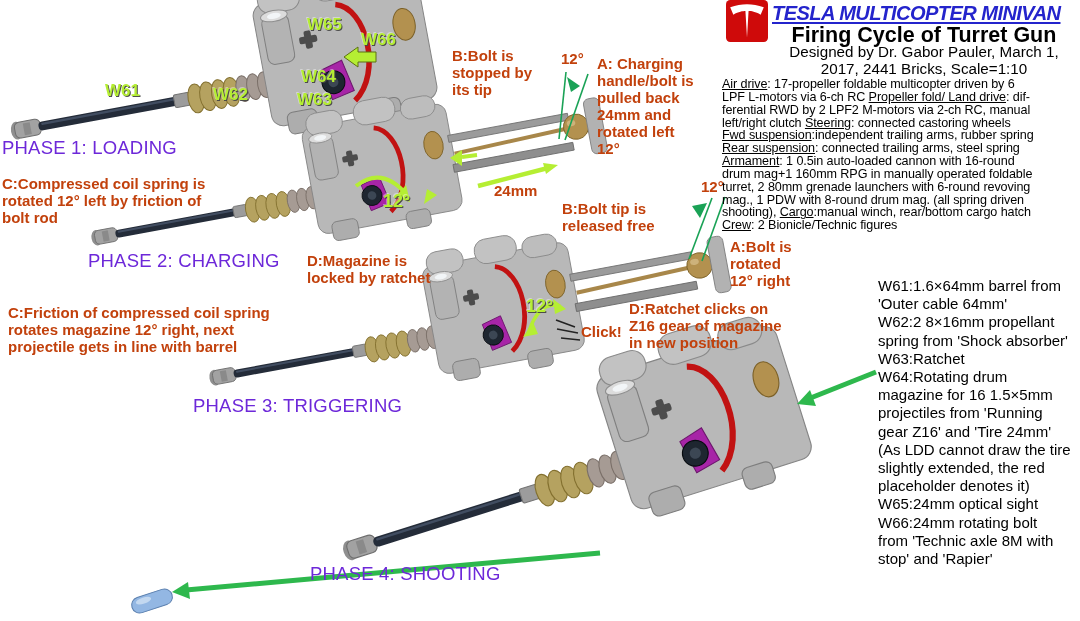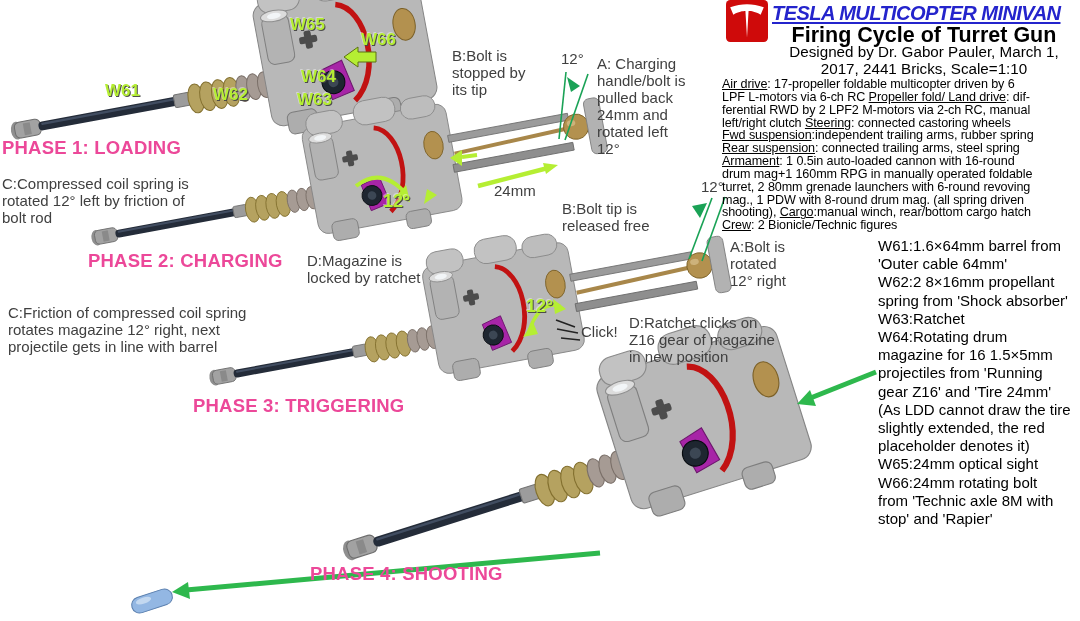--- a/index.html
+++ b/index.html
@@ -1,31 +1,31 @@
 <!DOCTYPE html>
 <html><head>
 <meta charset="utf-8">
 <style>
   html,body{margin:0;padding:0;background:#fff;}
   #canvas{position:relative;width:1080px;height:621px;background:#ffffff;overflow:hidden;
           font-family:"Liberation Sans",sans-serif;color:#000;}
   .abs{position:absolute;}
   svg{display:block;}
-  .ann{color:#404040;font-weight:normal;font-size:15px;line-height:17px;white-space:pre-line;}
+  .ann{color:#c2410c;font-weight:bold;font-size:15px;line-height:17px;white-space:pre-line;}
   .gy{color:#b5ee33;font-weight:bold;font-size:17px;line-height:1;
       text-shadow:1px 1px 0 rgba(70,70,70,.95),-1px -1px 0 rgba(255,255,255,.4);}
   .gy-big{font-size:18px;}
-  .phase{font-weight:bold;font-size:18.5px;color:#ec4899;letter-spacing:.2px;white-space:nowrap;}
+  .phase{font-weight:normal;font-size:18.5px;color:#6d28d9;letter-spacing:.2px;white-space:nowrap;}
   .brand{color:#2424cc;font-weight:bold;font-style:italic;font-size:20.5px;line-height:22px;
          letter-spacing:-.6px;text-decoration:underline;white-space:nowrap;transform:scaleX(.98);transform-origin:left;}
   .big-title{font-weight:bold;font-size:21.5px;line-height:22px;text-align:center;white-space:nowrap;}
   .designed{font-size:15.2px;line-height:16.5px;text-align:center;white-space:pre-line;}
   .specs{font-size:12.6px;line-height:12.85px;letter-spacing:-.1px;}
   .specs .u{text-decoration:underline;}
-  .legend{font-size:15px;line-height:18.2px;white-space:pre-line;}
+  .legend{font-size:15px;line-height:18.2px;white-space:pre-line;margin-top:40px;}
 </style>
 </head>
 <body>
 
 <div id="canvas">
 
   <svg class="abs" style="left:0;top:0" width="1080" height="621" viewBox="0 0 1080 621">
     <defs>
       <g id="gun-core">
         <ellipse cx="2" cy="0" rx="6" ry="9" fill="#8f8f8f"></ellipse>
@@ -144,21 +144,21 @@
 
   <div class="abs phase" style="left:2px;top:137px">PHASE 1: LOADING</div>
   <div class="abs phase" style="left:88px;top:250px">PHASE 2: CHARGING</div>
   <div class="abs phase" style="left:193px;top:395px">PHASE 3: TRIGGERING</div>
   <div class="abs phase" style="left:310px;top:563px">PHASE 4: SHOOTING</div>
 
   <div class="abs gy" style="left:105px;top:82px">W61</div>
   <div class="abs gy" style="left:213px;top:86px">W62</div>
   <div class="abs gy" style="left:297px;top:91px">W63</div>
   <div class="abs gy" style="left:301px;top:68px">W64</div>
-  <div class="abs gy" style="left:290px;top:16px">W65</div>
+  <div class="abs gy" style="left:307px;top:16px">W65</div>
   <div class="abs gy" style="left:361px;top:31px">W66</div>
 
   <div class="abs ann" style="left:452px;top:47px">B:Bolt is
 stopped by
 its tip</div>
   <div class="abs ann" style="left:561px;top:50px">12°</div>
   <div class="abs ann" style="left:597px;top:55px">A: Charging
 handle/bolt is
 pulled back
 24mm and
@@ -170,21 +170,21 @@
 bolt rod</div>
   <div class="abs ann" style="left:562px;top:200px">B:Bolt tip is
 released free</div>
   <div class="abs ann" style="left:307px;top:252px">D:Magazine is
 locked by ratchet</div>
   <div class="abs ann" style="left:701px;top:178px">12°</div>
   <div class="abs ann" style="left:730px;top:238px">A:Bolt is
 rotated
 12° right</div>
   <div class="abs ann" style="left:581px;top:323px">Click!</div>
-  <div class="abs ann" style="left:629px;top:314px">D:Ratchet clicks on
+  <div class="abs ann" style="left:629px;top:300px">D:Ratchet clicks on
 Z16 gear of magazine
 in new position</div>
   <div class="abs ann" style="left:8px;top:304px">C:Friction of compressed coil spring
 rotates magazine 12° right, next
 projectile gets in line with barrel</div>
   <div class="abs gy gy-big" style="left:383px;top:192px">12°</div>
   <div class="abs gy gy-big" style="left:526px;top:297px">12°</div>
 
   <div class="abs" style="left:726px;top:0">
     <svg width="42" height="42" viewBox="0 0 40 40">

